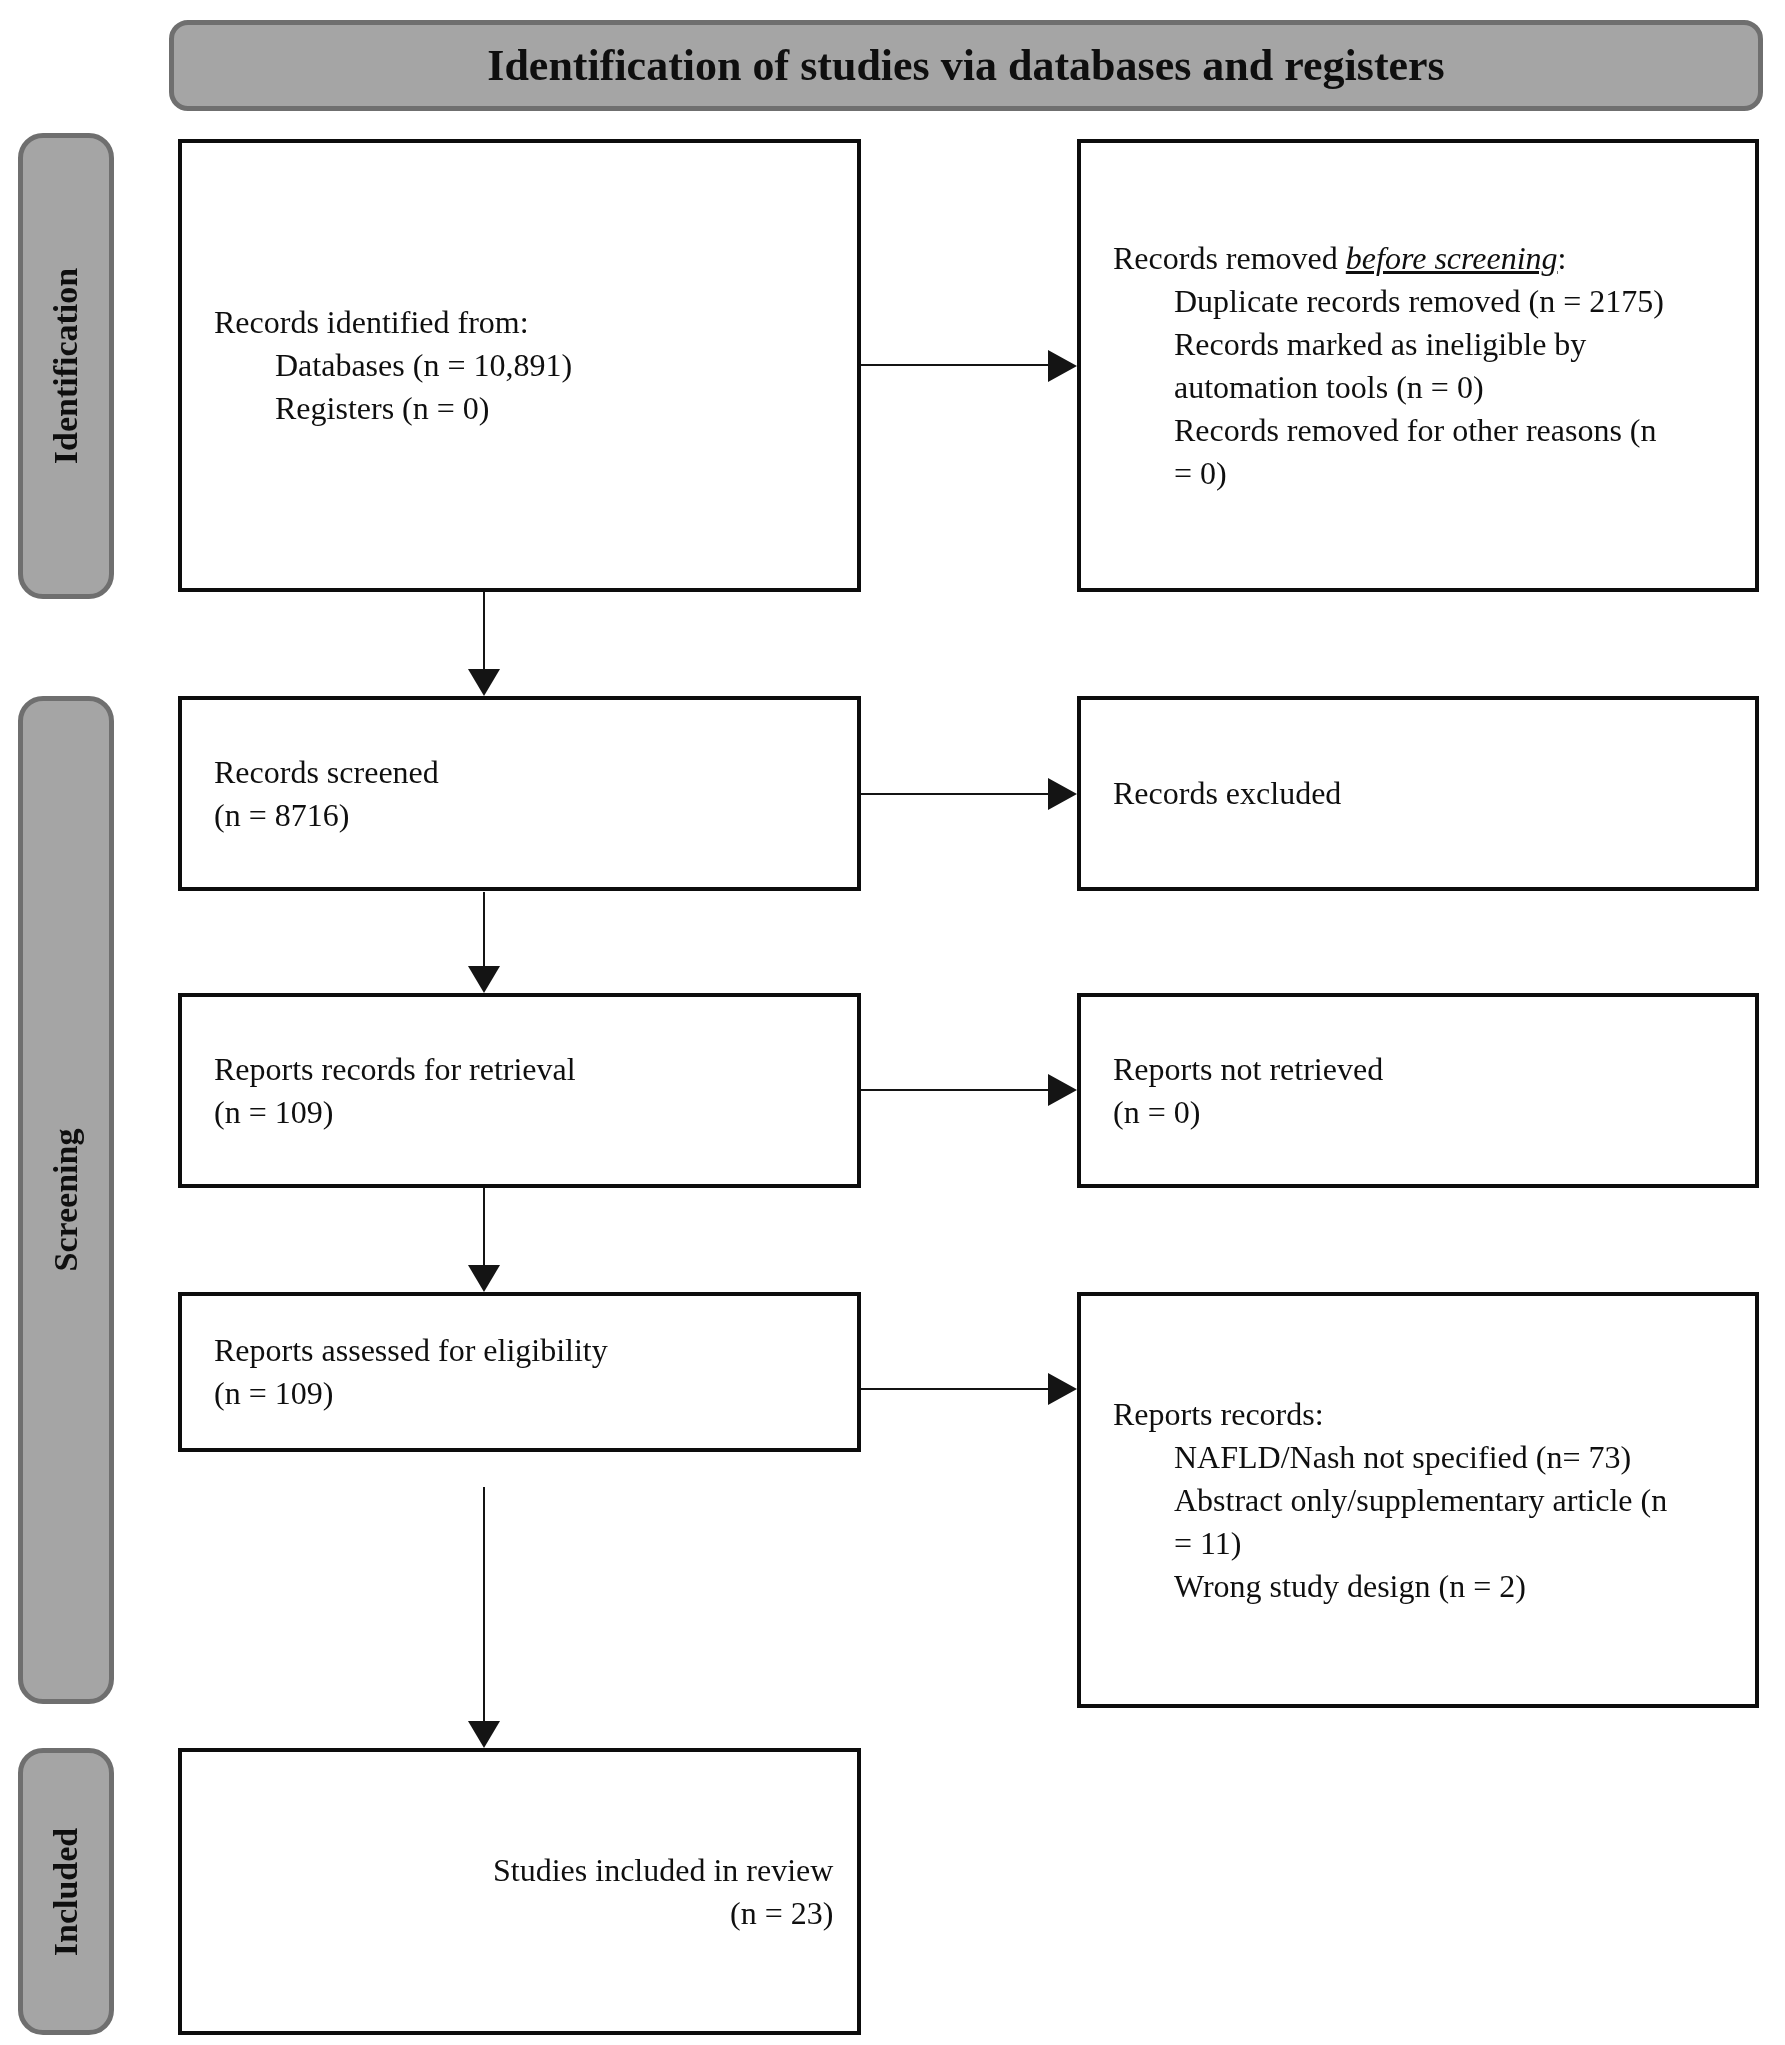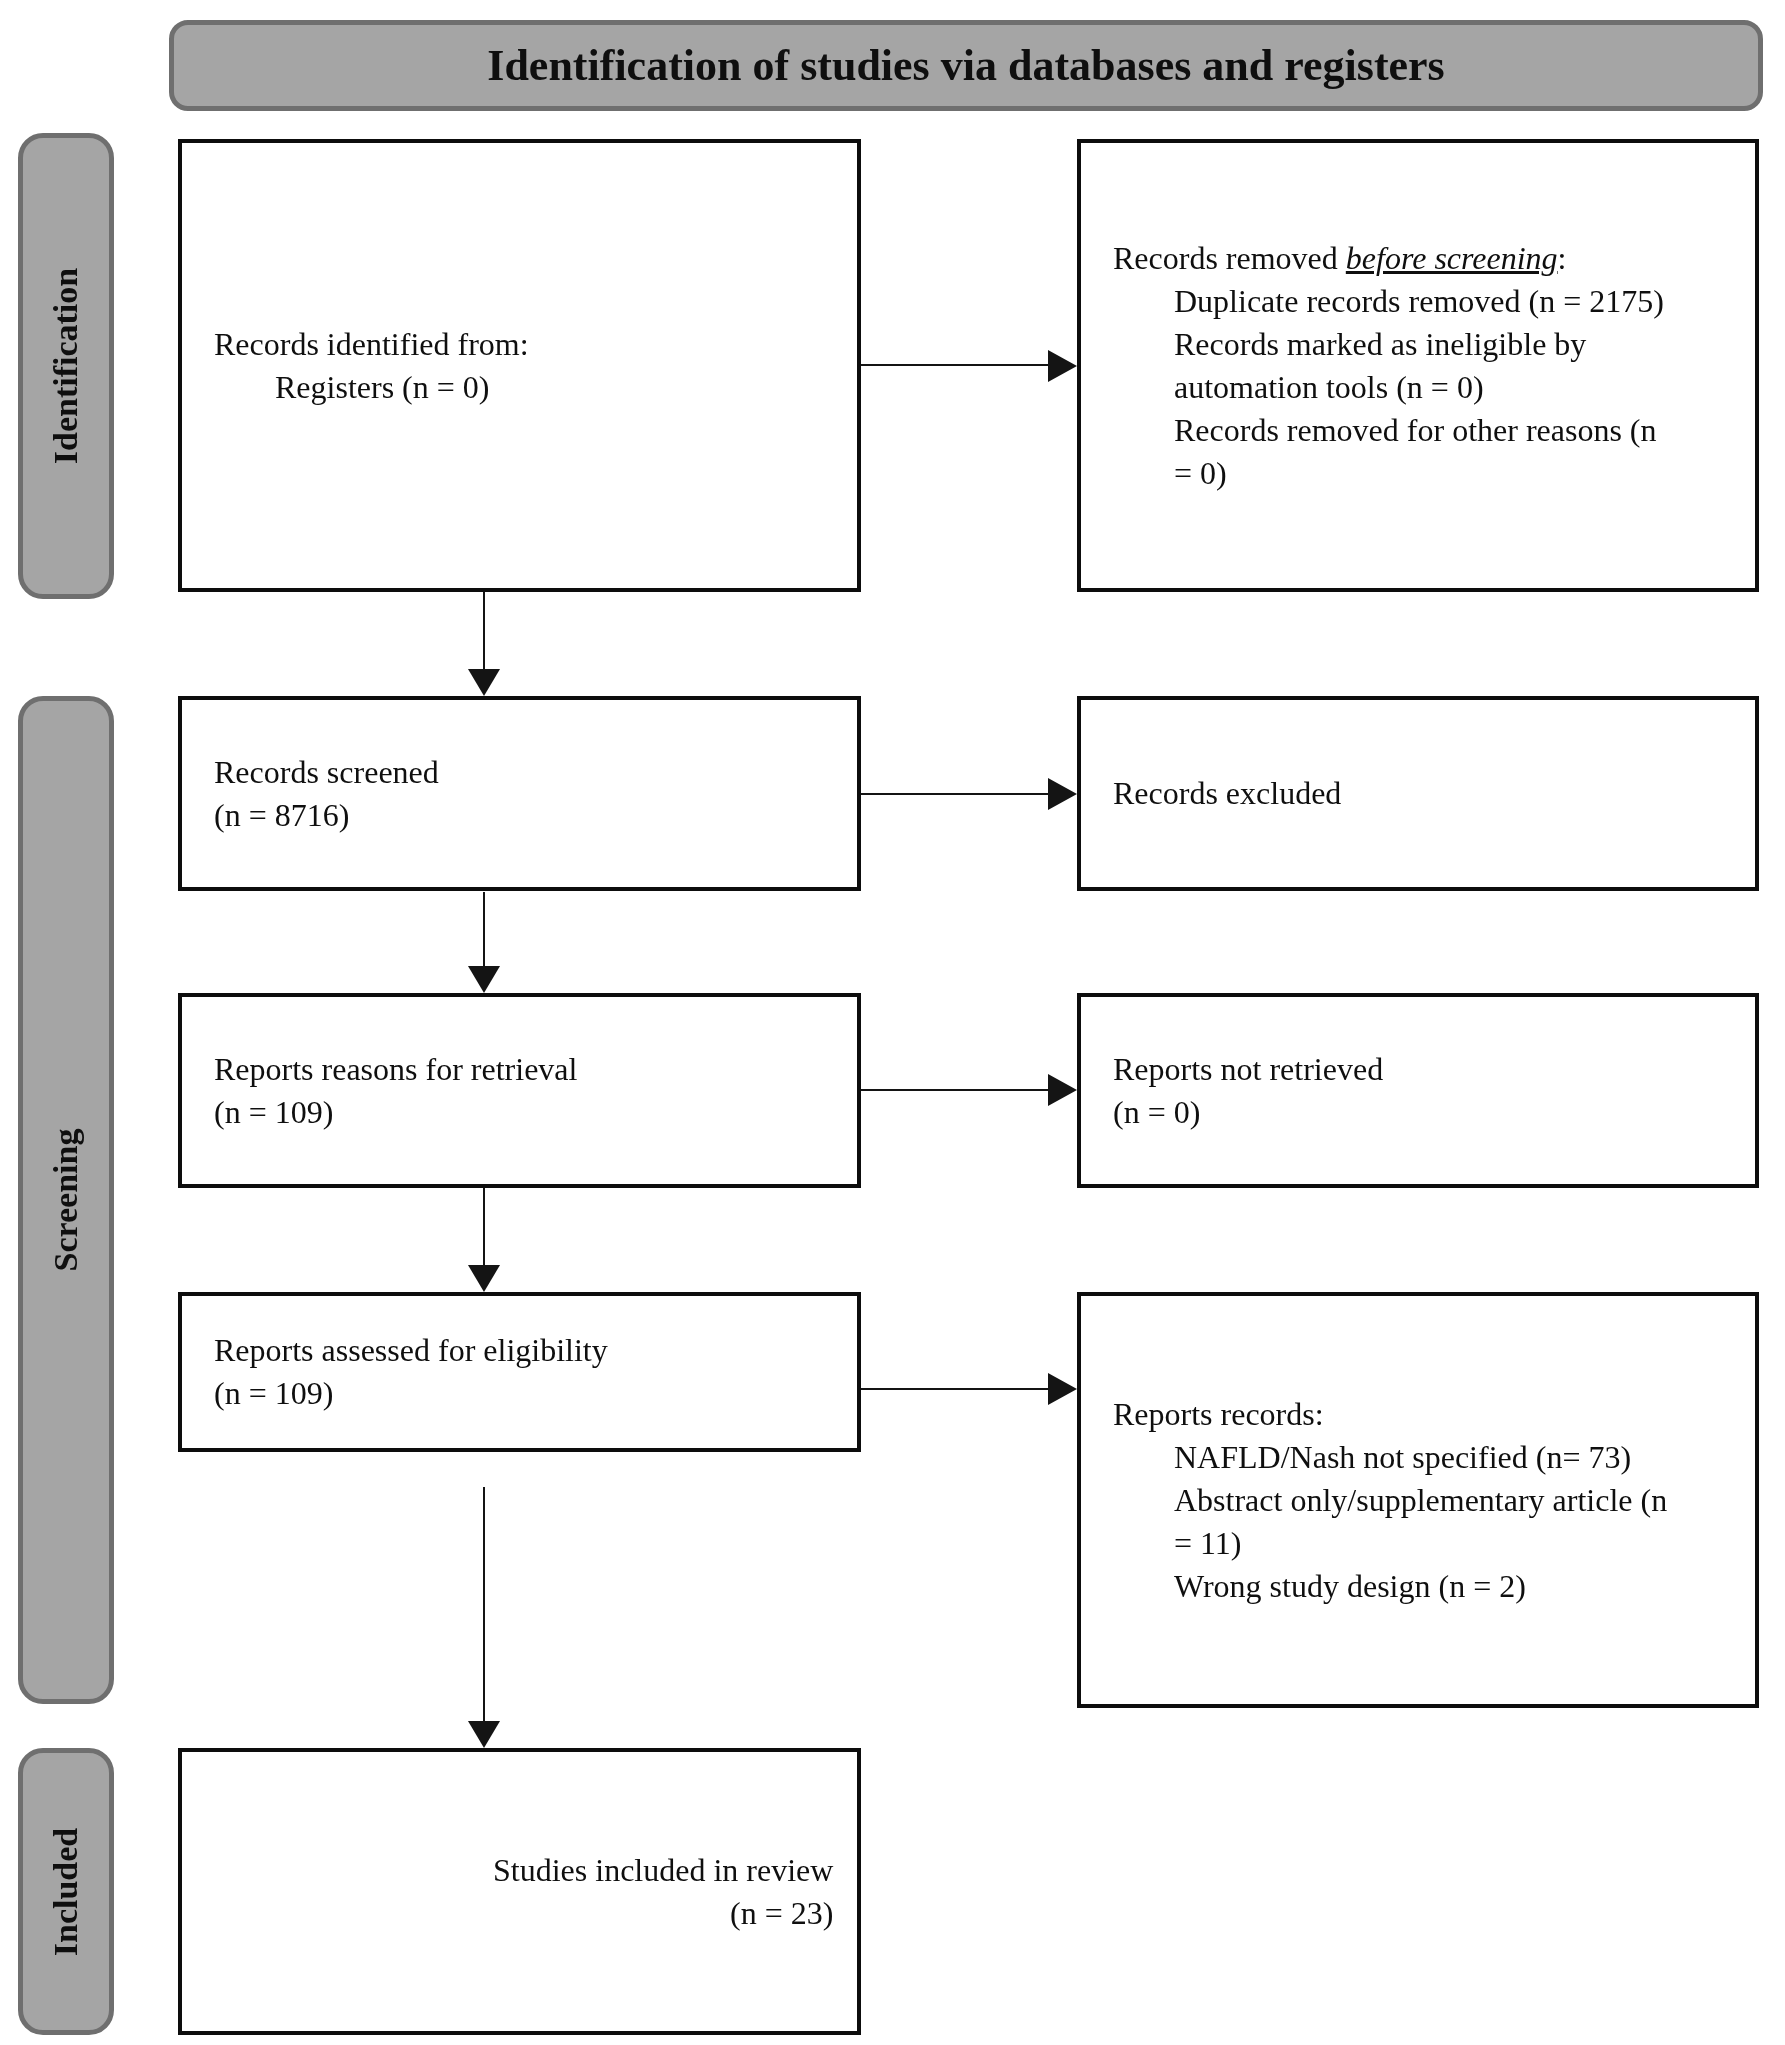--- a/index.html
+++ b/index.html
@@ -66,20 +66,21 @@
   <div class="rail rail-screening">
     <span>Screening</span>
   </div>
   <div class="rail rail-included">
     <span>Included</span>
   </div>
 
   <div class="fbox col-l b-r1">
     <div class="content">
       <div>Records identified from:</div>
+      <div class="sub">Databases (n = 10,891)</div>
       <div class="sub">Registers (n = 0)</div>
     </div>
   </div>
 
   <div class="fbox col-r b-r1">
     <div class="content">
       <div><span>Records removed </span><span class="it">before screening</span><span>:</span></div>
       <div class="sub">Duplicate records removed (n = 2175)</div>
       <div class="sub">Records marked as ineligible by automation tools (n = 0)</div>
       <div class="sub">Records removed for other reasons (n = 0)</div>
@@ -93,21 +94,21 @@
     </div>
   </div>
   <div class="fbox col-r b-r2">
     <div class="content">
       <div>Records excluded</div>
     </div>
   </div>
 
   <div class="fbox col-l b-r3">
     <div class="content">
-      <div>Reports reasons for retrieval</div>
+      <div>Reports records for retrieval</div>
       <div>(n = 109)</div>
     </div>
   </div>
   <div class="fbox col-r b-r3">
     <div class="content">
       <div>Reports not retrieved</div>
       <div>(n = 0)</div>
     </div>
   </div>
 

